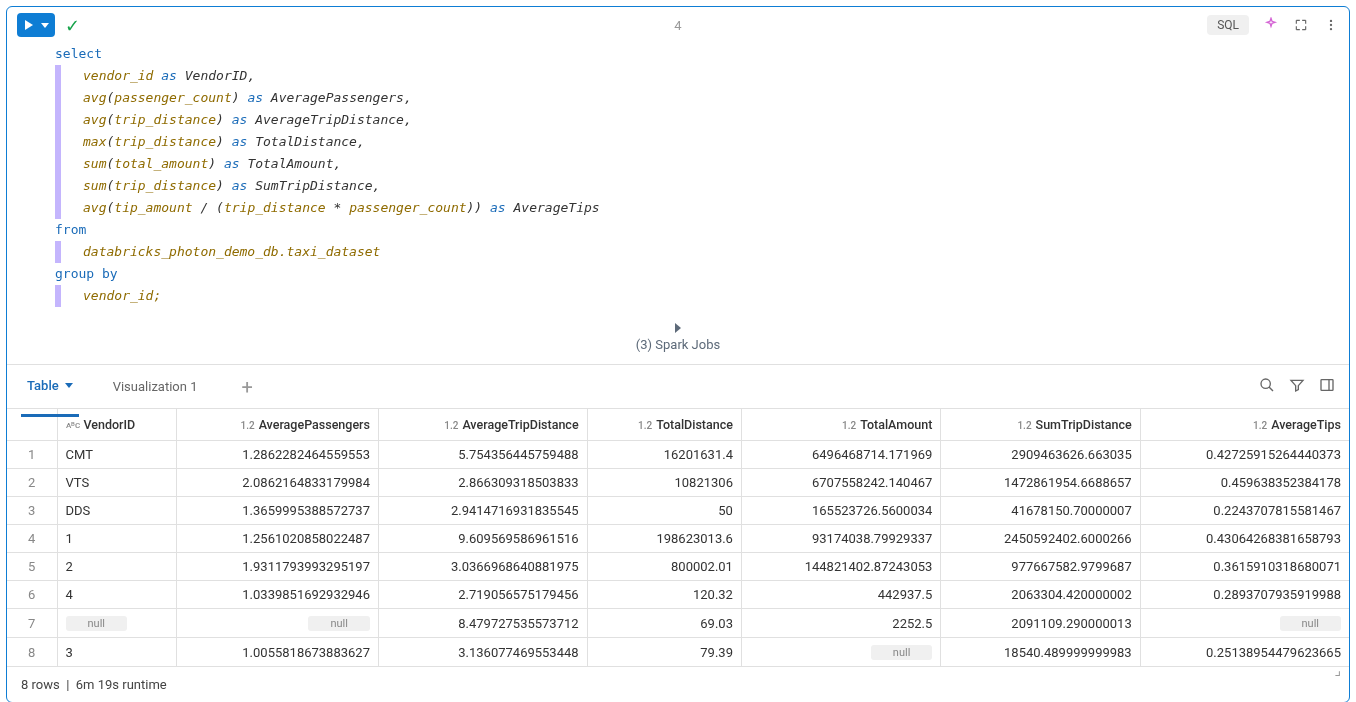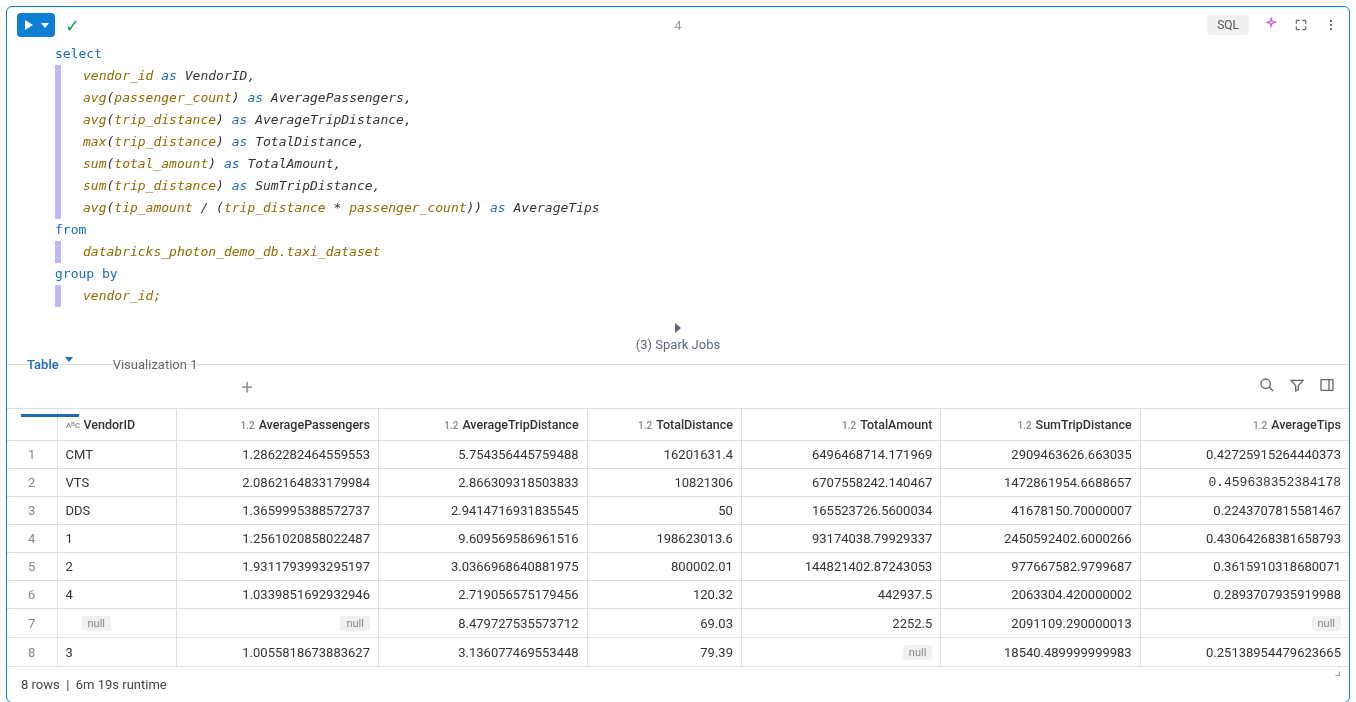--- a/index.html
+++ b/index.html
@@ -139,20 +139,21 @@
   display: flex;
   align-items: center;
   padding: 0 14px;
   border-bottom: 1px solid #e0e0e0;
   height: 44px;
 }
 .tab {
   padding: 0 6px;
   height: 60px;
   display: flex;
+  align-items: center;
   gap: 6px;
   color: #666;
   cursor: pointer;
   margin-right: 28px;
 }
 .tab.active {
   color: #1a6bb8;
   border-bottom: 3px solid #1a6bb8;
   font-weight: 500;
 }
@@ -205,24 +206,23 @@
 .type-ico {
   color: #888;
   font-size: 10px;
   margin-right: 4px;
   vertical-align: middle;
 }
 .null-pill {
   background: #f0f0f0;
   color: #888;
   border-radius: 3px;
-  padding: 1px 6px;
+  padding: 1px 22px;
   font-size: 11px;
   display: inline-block;
-  margin-left: 16px;
 }
 .status-bar {
   padding: 10px 14px;
   color: #444;
   font-size: 13px;
   position: relative;
 }
 .corner-mark {
   position: absolute;
   right: 8px;
@@ -348,21 +348,21 @@
             <td class="num" style="border-right: none;">0.42725915264440373</td>
           </tr>
           <tr>
             <td class="row-num">2</td>
             <td>VTS</td>
             <td class="num">2.0862164833179984</td>
             <td class="num">2.866309318503833</td>
             <td class="num">10821306</td>
             <td class="num">6707558242.140467</td>
             <td class="num">1472861954.6688657</td>
-            <td class="num" style="border-right: none; font-family: Liberation Mono, monospace;">0.459638352384178</td>
+            <td class="num" style="border-right: none;">0.459638352384178</td>
           </tr>
           <tr>
             <td class="row-num">3</td>
             <td>DDS</td>
             <td class="num">1.3659995388572737</td>
             <td class="num">2.9414716931835545</td>
             <td class="num">50</td>
             <td class="num">165523726.5600034</td>
             <td class="num">41678150.70000007</td>
             <td class="num" style="border-right: none;">0.2243707815581467</td>

